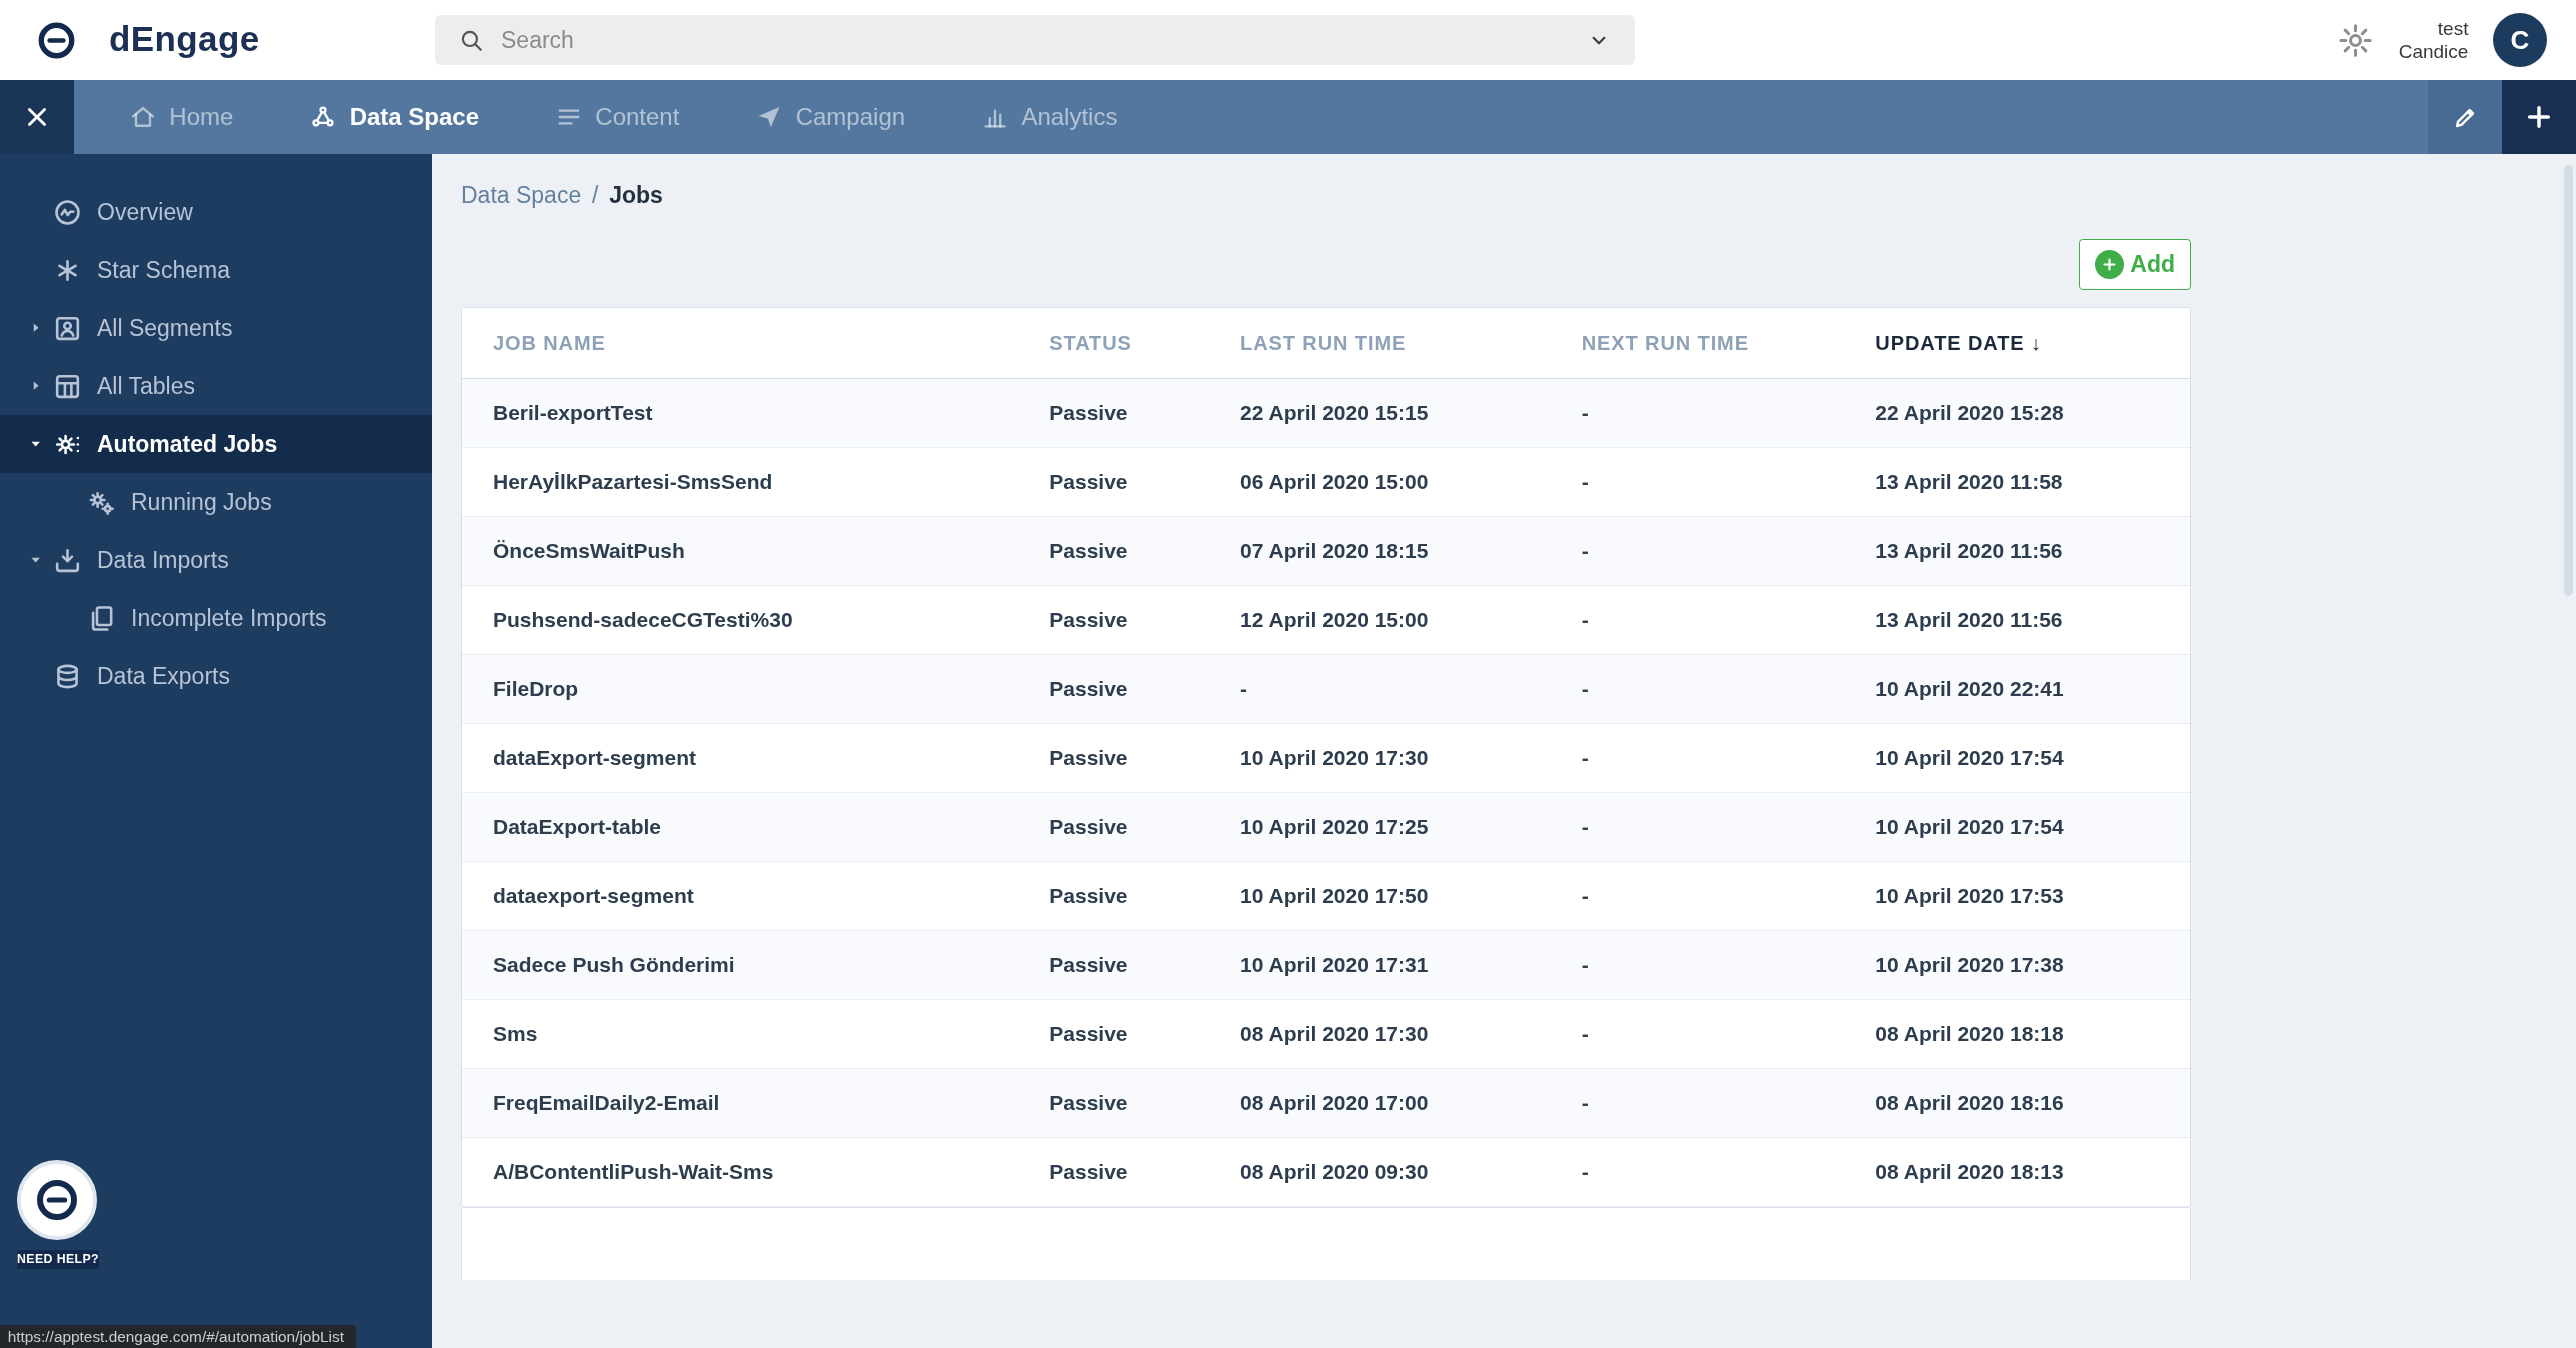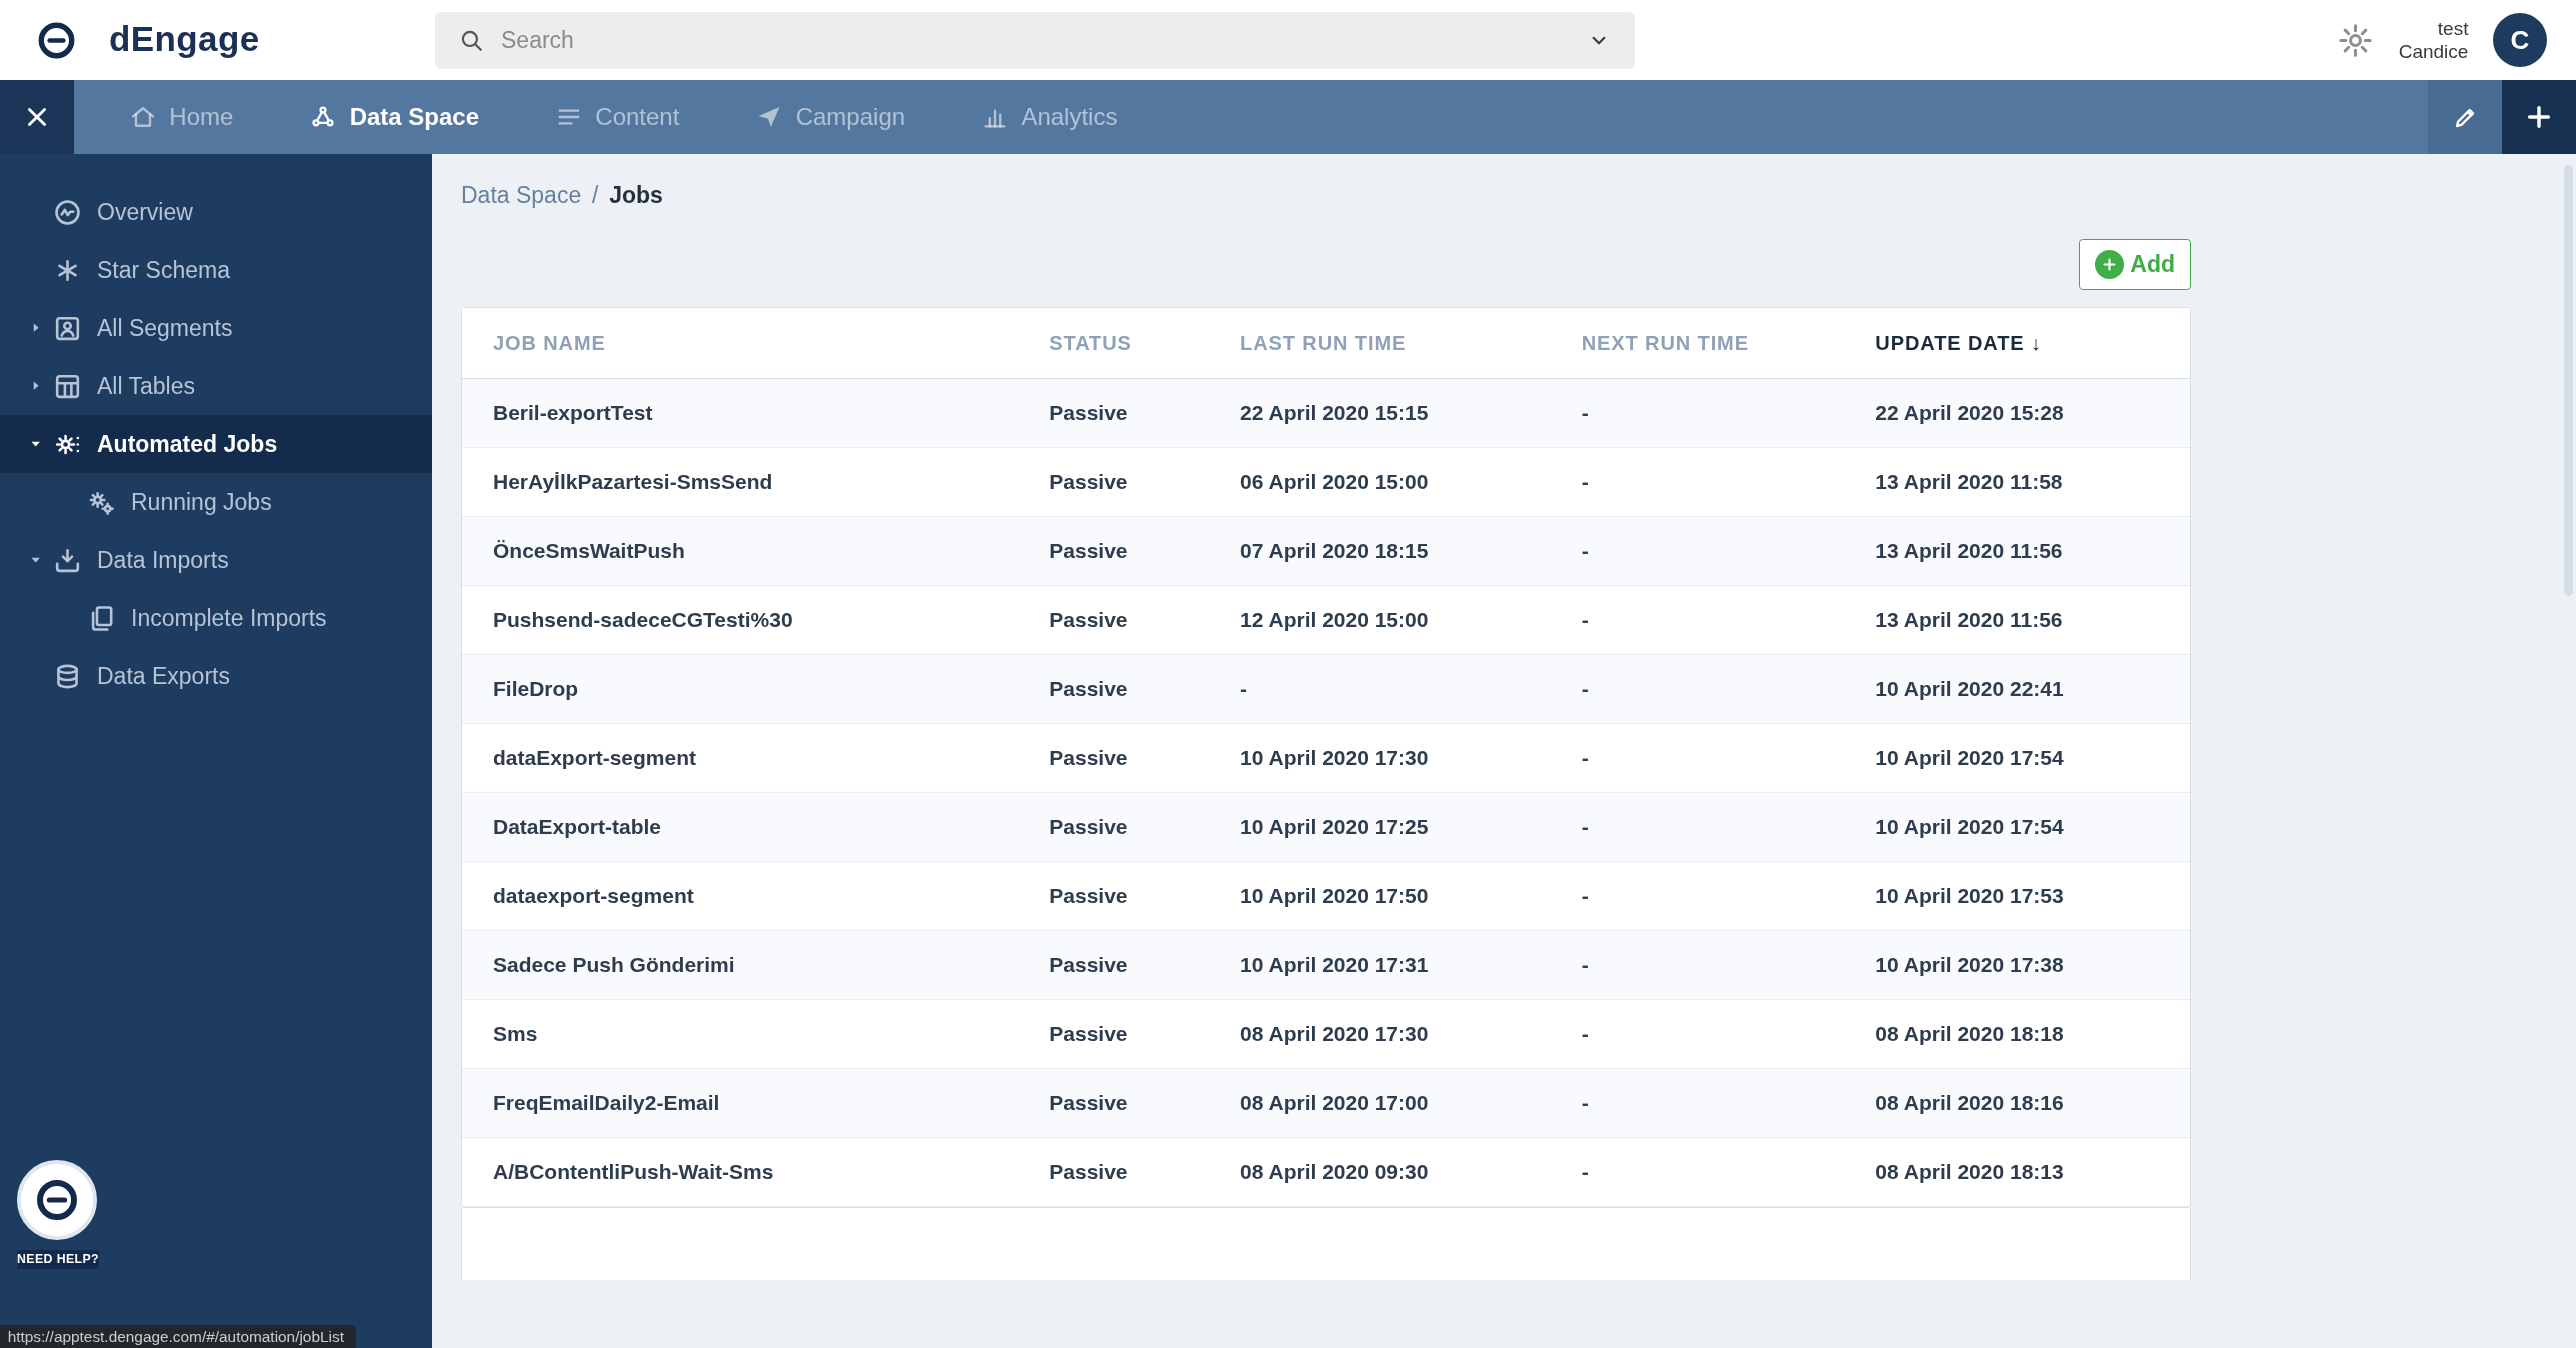--- a/index.html
+++ b/index.html
@@ -7,21 +7,21 @@
   body{font-family:"Liberation Sans",sans-serif;background:#edf1f6;position:relative}
 
   .icon{display:inline-flex;align-items:center;justify-content:center}
   .icon svg{width:100%;height:100%;fill:none;stroke:currentColor;stroke-width:2;stroke-linecap:round;stroke-linejoin:round}
 
   
   .topbar{height:80px;background:#ffffff;display:flex;align-items:center}
   .logo{width:435px;display:flex;align-items:flex-start;gap:31px;padding-left:35px;cursor:pointer}
   .logo .icon{width:43px;height:43px;color:#14294e}
   .logo-text{font-size:35px;font-weight:700;color:#1c2f54;letter-spacing:0.4px}
-  .search{width:1200px;height:57px;background:#ededed;border-radius:6.2px;display:flex;align-items:center;padding:0 23px;gap:17px}
+  .search{width:1200px;height:50px;background:#ededed;border-radius:6.2px;display:flex;align-items:center;padding:0 23px;gap:17px}
   .search .icon{width:26px;height:26px;color:#555}
   .search input{flex:1;border:none;background:transparent;font-size:23px;color:#333;outline:none;font-family:"Liberation Sans",sans-serif}
   .search input::placeholder{color:#8b8b8b}
   .search .chev{width:26px;height:26px;color:#3c3c3c;cursor:pointer}
   .account{margin-left:auto;display:flex;align-items:center;gap:24.6px;padding-right:29px}
   .gear-btn{width:37px;height:37px;color:#8e8e8e;cursor:pointer}
   .acct-name{text-align:right;font-size:19px;color:#3a3a3a;line-height:23px}
   .avatar{width:54px;height:54px;border-radius:50%;background:#1d3a5f;color:#fff;display:flex;align-items:center;justify-content:center;font-size:26px;font-weight:600;cursor:pointer}
 
   

